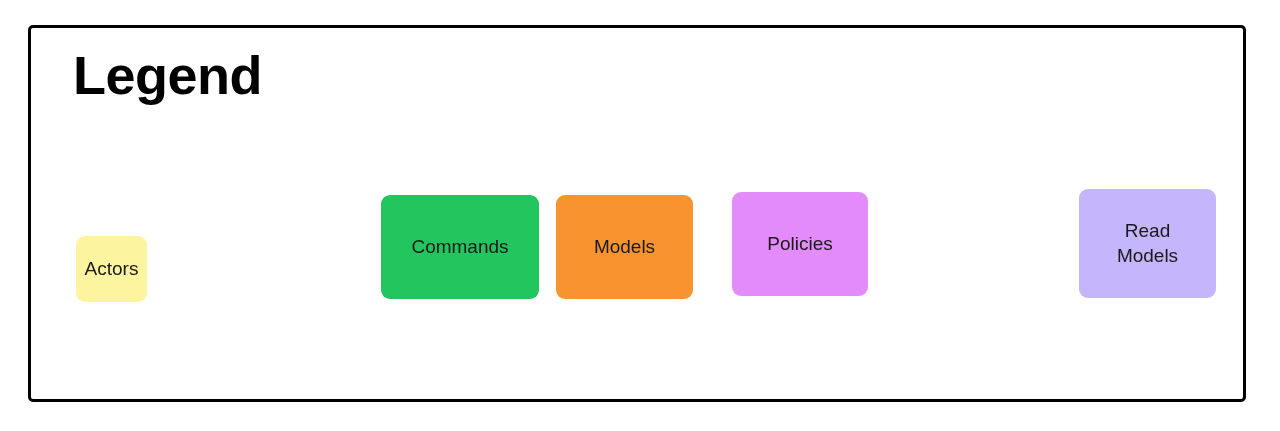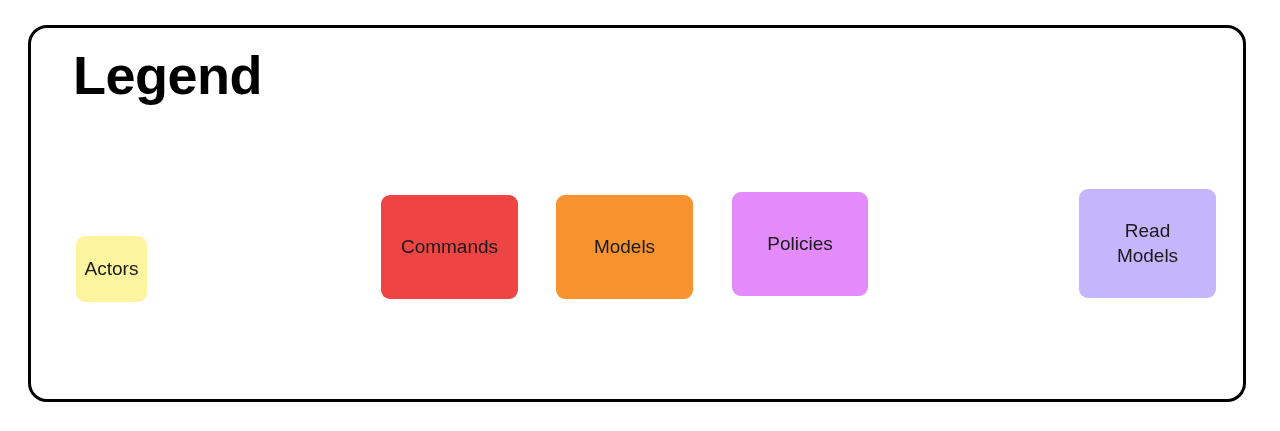--- a/index.html
+++ b/index.html
@@ -15,21 +15,21 @@
   }
 
   #legend-panel {
     position: absolute;
     left: 28px;
     top: 25px;
     width: 1218px;
     height: 377px;
     box-sizing: border-box;
     border: 3px solid #000000;
-    border-radius: 19px;
+    border-radius: 5px;
     background: #ffffff;
   }
 
   #legend-title {
     position: absolute;
     left: 42px;
     top: 17px;
     font-size: 54px;
     font-weight: bold;
     letter-spacing: -0.5px;
@@ -69,21 +69,21 @@
 <body>
 
 <div id="legend-panel">
 
   <div id="legend-title">Legend</div>
 
   <div id="legend-items">
       <div class="legend-item" style="left: 45px; top: 208px; width: 71px; height: 66px; background: rgb(252, 244, 158);">
         <span class="legend-item-label">Actors</span>
       </div>
-      <div class="legend-item" style="left: 350px; top: 167px; width: 137px; height: 104px; background: #ef4444;">
+      <div class="legend-item" style="left: 350px; top: 167px; width: 158px; height: 104px; background: #22c55e;">
         <span class="legend-item-label">Commands</span>
       </div>
       <div class="legend-item" style="left: 525px; top: 167px; width: 137px; height: 104px; background: rgb(248, 148, 47);">
         <span class="legend-item-label">Models</span>
       </div>
       <div class="legend-item" style="left: 701px; top: 164px; width: 136px; height: 104px; background: rgb(227, 139, 251);">
         <span class="legend-item-label">Policies</span>
       </div>
       <div class="legend-item" style="left: 1048px; top: 161px; width: 137px; height: 109px; background: #c4b5fd;">
         <span class="legend-item-label">Read

